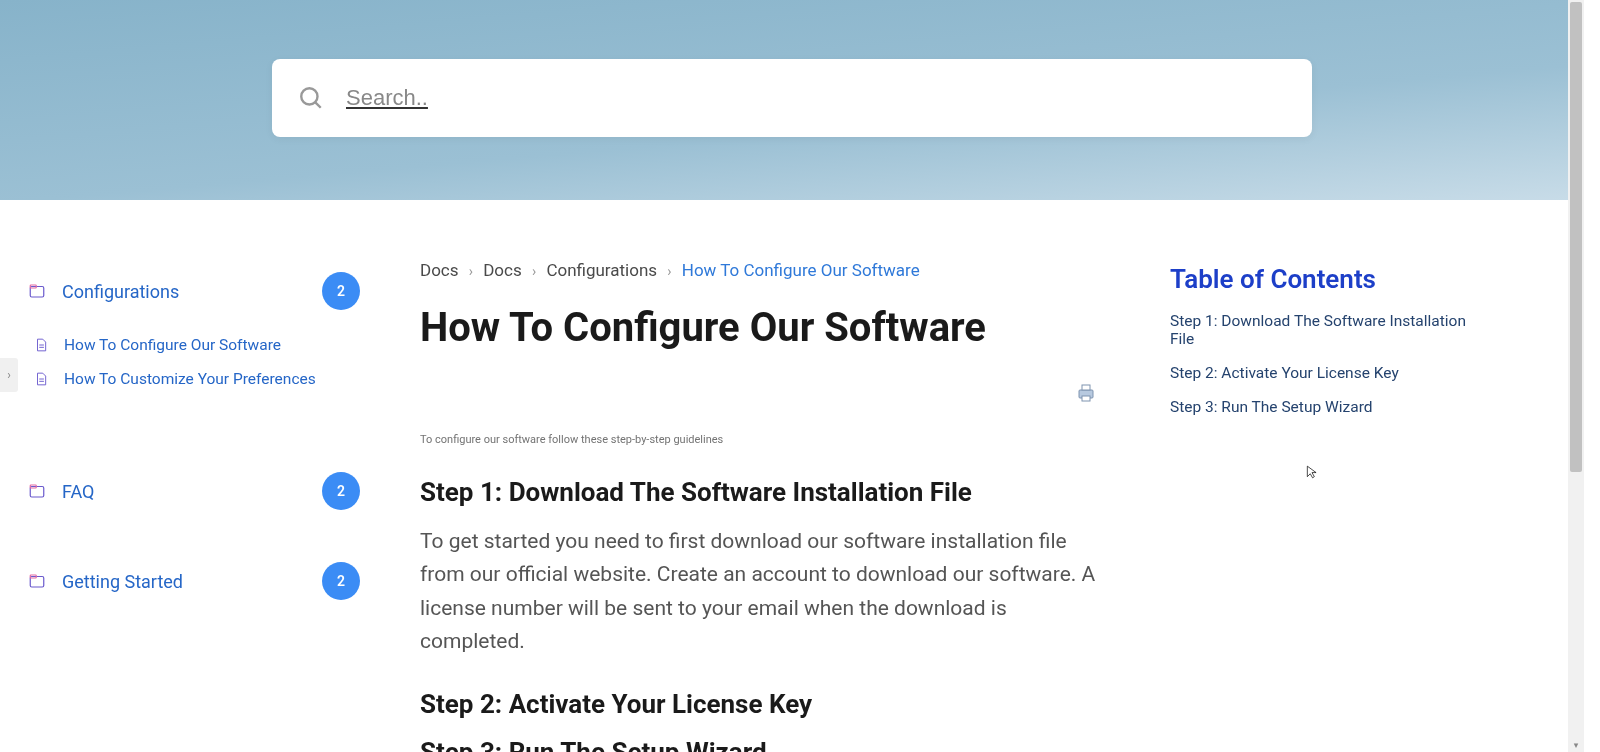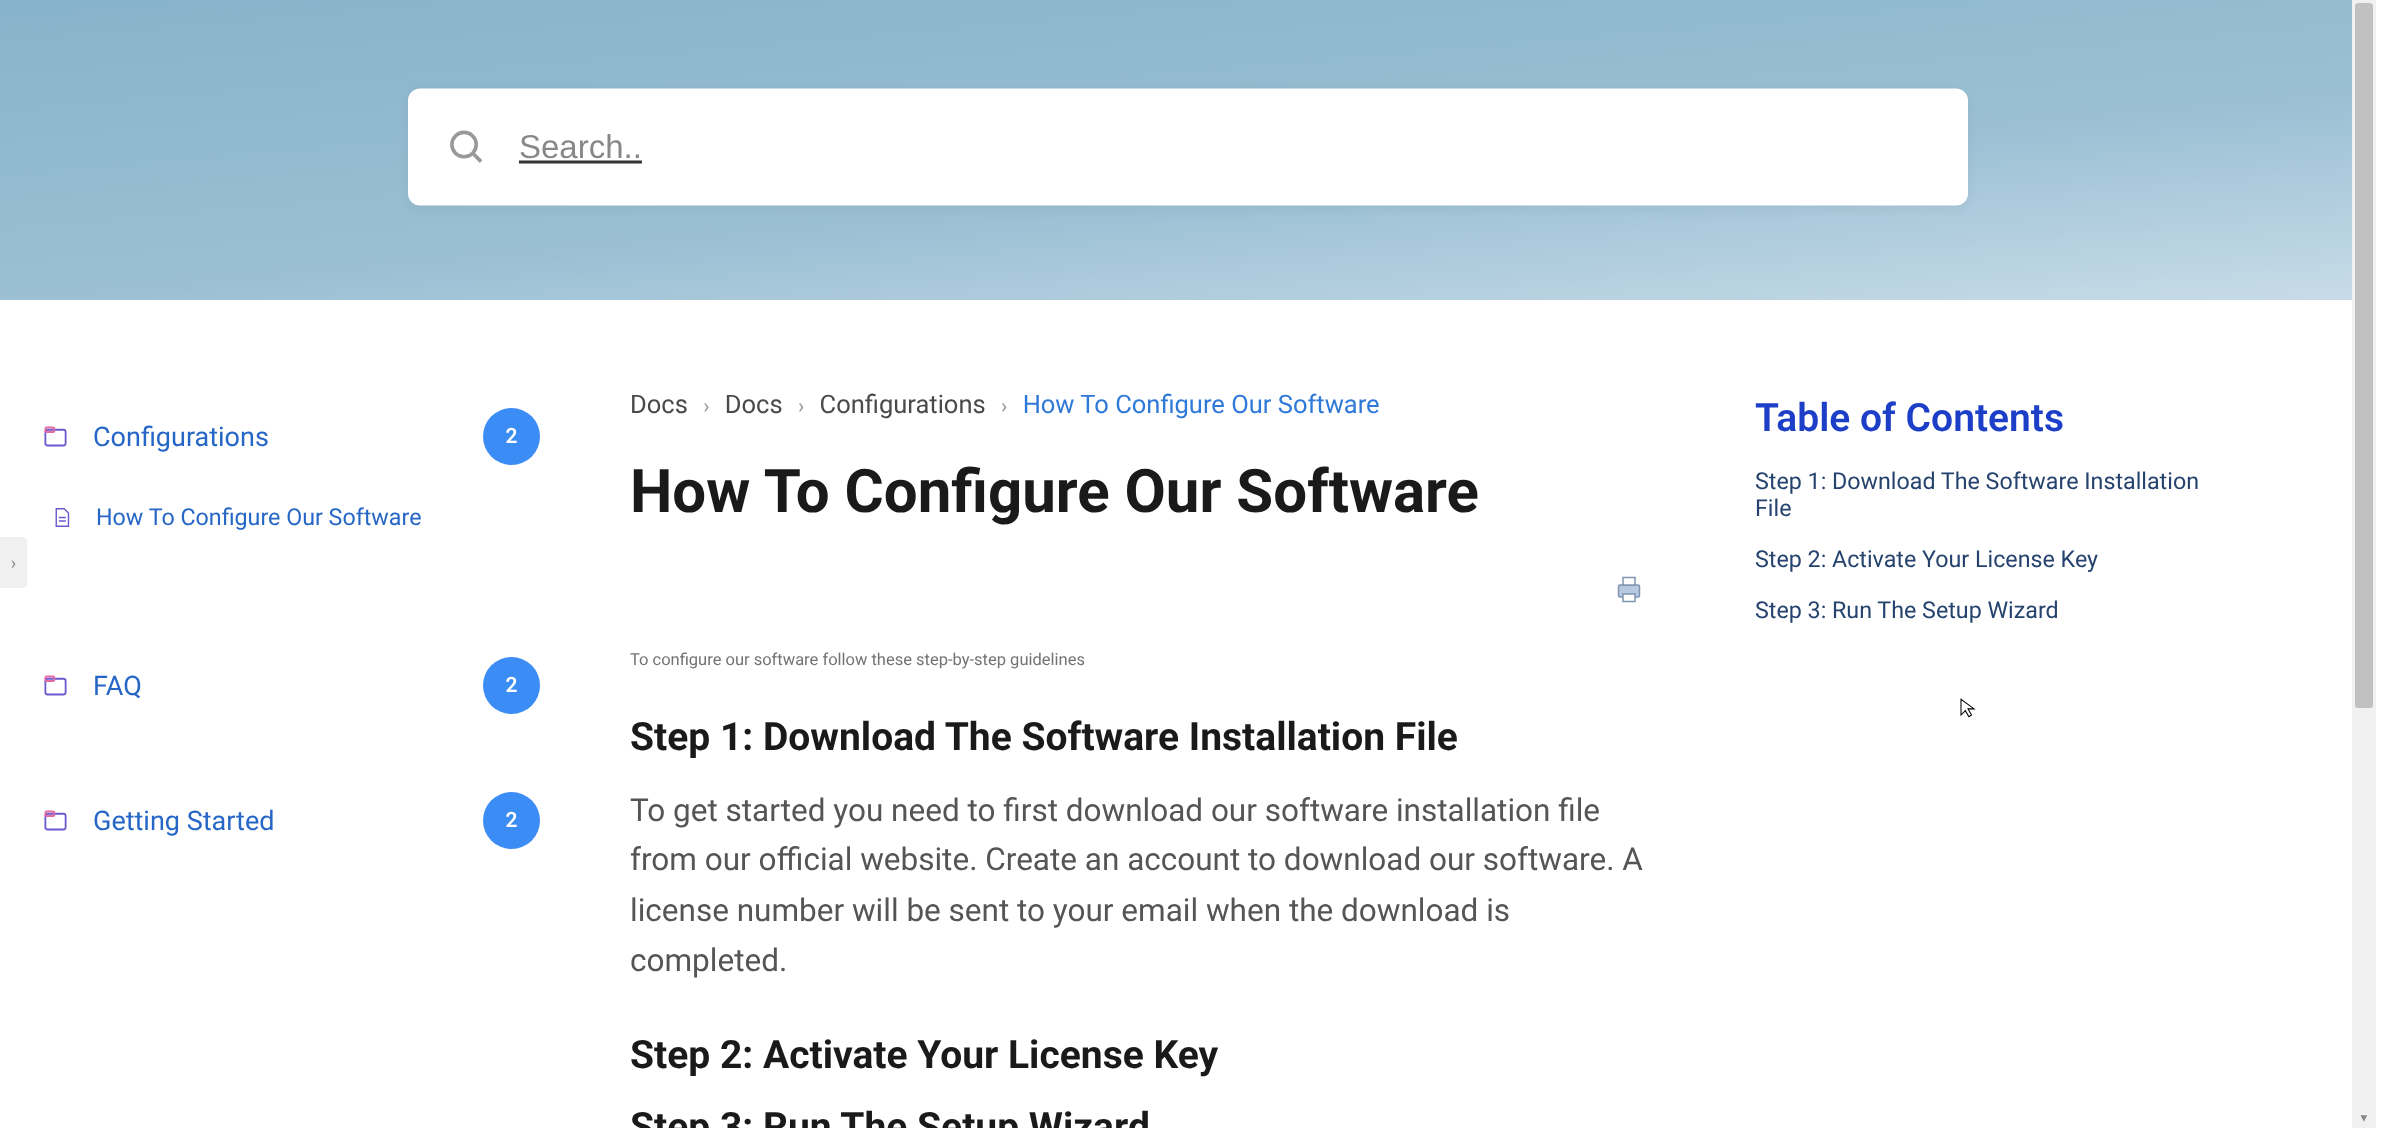--- a/index.html
+++ b/index.html
@@ -273,20 +273,28 @@
       </div>
       <div class="sub">
         <div class="sub-item">
           <svg class="doc-icon" viewBox="0 0 24 24">
             <path d="M6 2h9l5 5v15H6z" fill="none" stroke="#6a5acd" stroke-width="1.6"></path>
             <line x1="9" y1="12" x2="17" y2="12" stroke="#6a5acd" stroke-width="1.6"></line>
             <line x1="9" y1="16" x2="17" y2="16" stroke="#6a5acd" stroke-width="1.6"></line>
           </svg>
           <span class="label">How To Configure Our Software</span>
         </div>
+        <div class="sub-item">
+          <svg class="doc-icon" viewBox="0 0 24 24">
+            <path d="M6 2h9l5 5v15H6z" fill="none" stroke="#6a5acd" stroke-width="1.6"></path>
+            <line x1="9" y1="12" x2="17" y2="12" stroke="#6a5acd" stroke-width="1.6"></line>
+            <line x1="9" y1="16" x2="17" y2="16" stroke="#6a5acd" stroke-width="1.6"></line>
+          </svg>
+          <span class="label">How To Customize Your Preferences</span>
+        </div>
       </div>
 
       <div class="sidebar-item category">
         <svg class="folder-icon" viewBox="0 0 24 24">
           <rect x="3" y="6" width="18" height="14" rx="2" fill="none" stroke="#6a5acd" stroke-width="1.6"></rect>
           <rect x="3" y="4" width="8" height="4" rx="1" fill="none" stroke="#e36aa3" stroke-width="1.6"></rect>
         </svg>
         <span class="label">FAQ</span>
         <span class="badge">2</span>
       </div>

